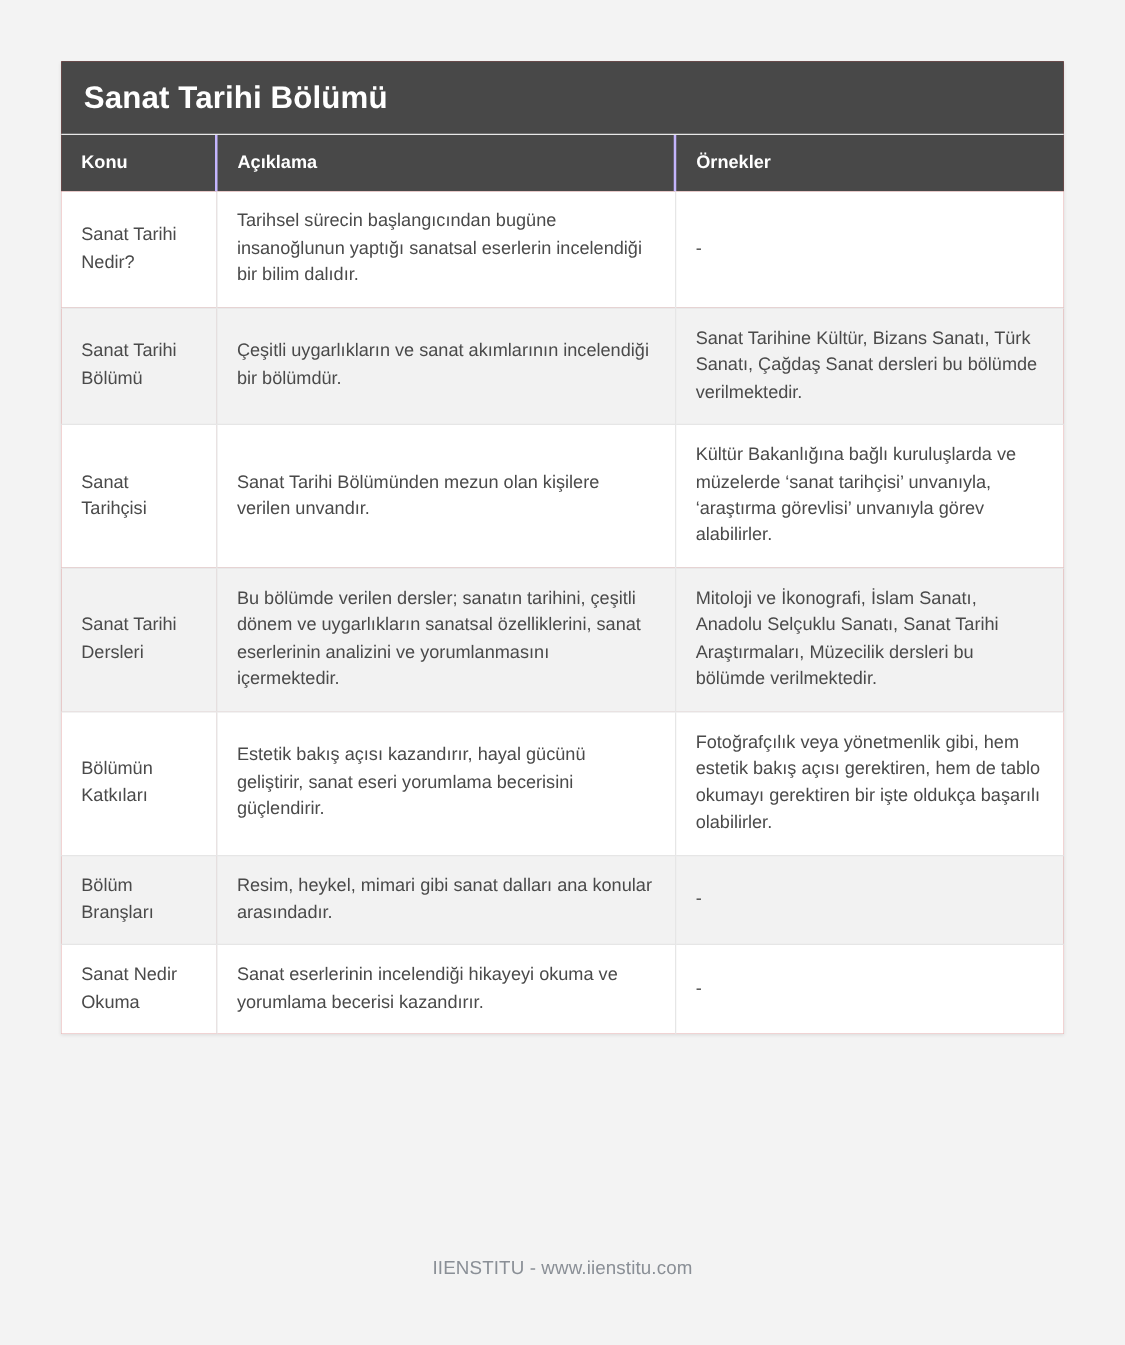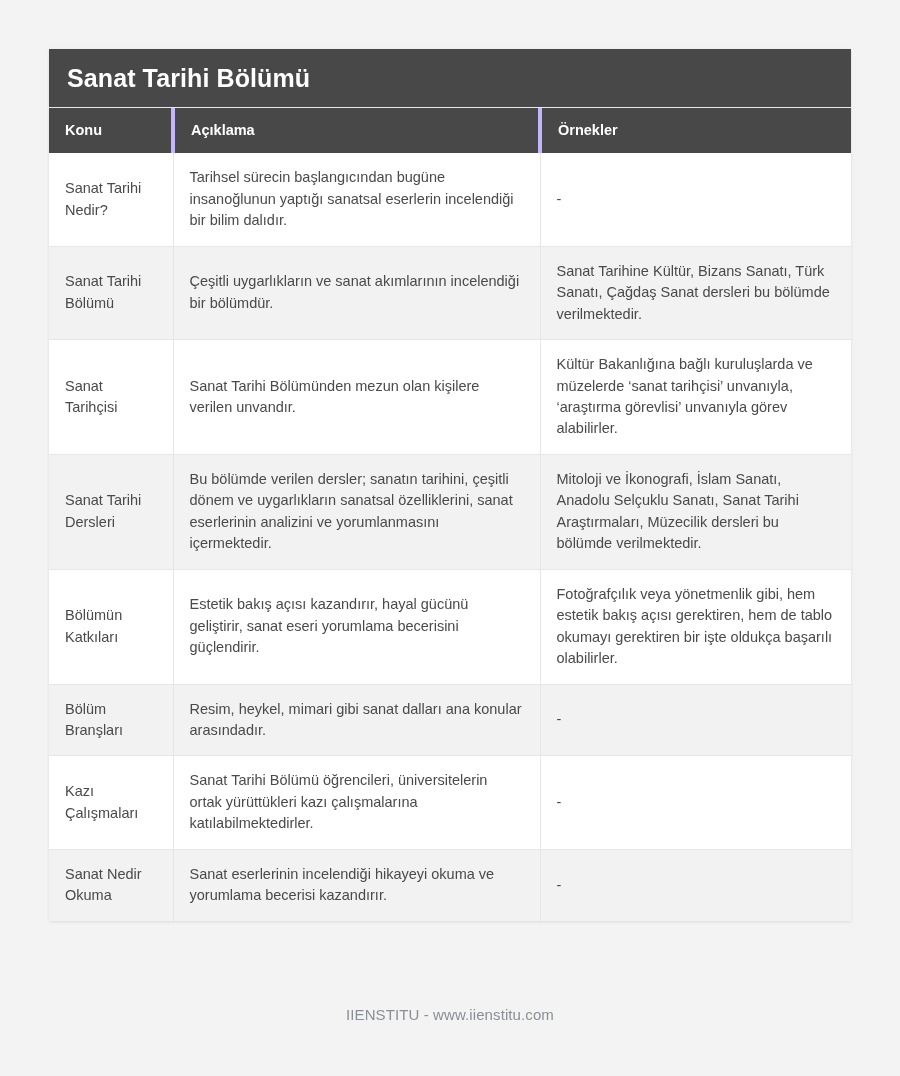--- a/index.html
+++ b/index.html
@@ -56,21 +56,21 @@
   table.data-table col.c-ornekler { width: 311px; }
 
   thead th {
     background: #484848;
     color: #ffffff;
     font-size: 14.5px;
     font-weight: bold;
     text-align: left;
     padding: 14px 14px 14px 16px;
     vertical-align: middle;
-    border-right: 4px solid #c4b5fd;
+    border-right: 2px solid #c4b5fd;
     line-height: 1.2;
     white-space: nowrap;
   }
   thead th:last-child { border-right: none; }
 
   tbody td {
     color: #4a4a4a;
     padding: 14px 16px 14px 16px;
     vertical-align: middle;
     border-right: 1px solid #e6e6e6;
@@ -146,25 +146,20 @@
           <td class="col-konu">Bölümün Katkıları</td>
           <td class="col-aciklama">Estetik bakış açısı kazandırır, hayal gücünü geliştirir, sanat eseri yorumlama becerisini güçlendirir.</td>
           <td class="col-ornekler">Fotoğrafçılık veya yönetmenlik gibi, hem estetik bakış açısı gerektiren, hem de tablo okumayı gerektiren bir işte oldukça başarılı olabilirler.</td>
         </tr>
         <tr>
           <td class="col-konu">Bölüm Branşları</td>
           <td class="col-aciklama">Resim, heykel, mimari gibi sanat dalları ana konular arasındadır.</td>
           <td class="col-dash">-</td>
         </tr>
         <tr>
-          <td class="col-konu">Kazı Çalışmaları</td>
-          <td class="col-aciklama">Sanat Tarihi Bölümü öğrencileri, üniversitelerin ortak yürüttükleri kazı çalışmalarına katılabilmektedirler.</td>
-          <td class="col-dash">-</td>
-        </tr>
-        <tr>
           <td class="col-konu">Sanat Nedir Okuma</td>
           <td class="col-aciklama">Sanat eserlerinin incelendiği hikayeyi okuma ve yorumlama becerisi kazandırır.</td>
           <td class="col-dash">-</td>
         </tr>
       </tbody>
     </table>
   </div>
 
   <div class="footer">IIENSTITU - www.iienstitu.com</div>
 

